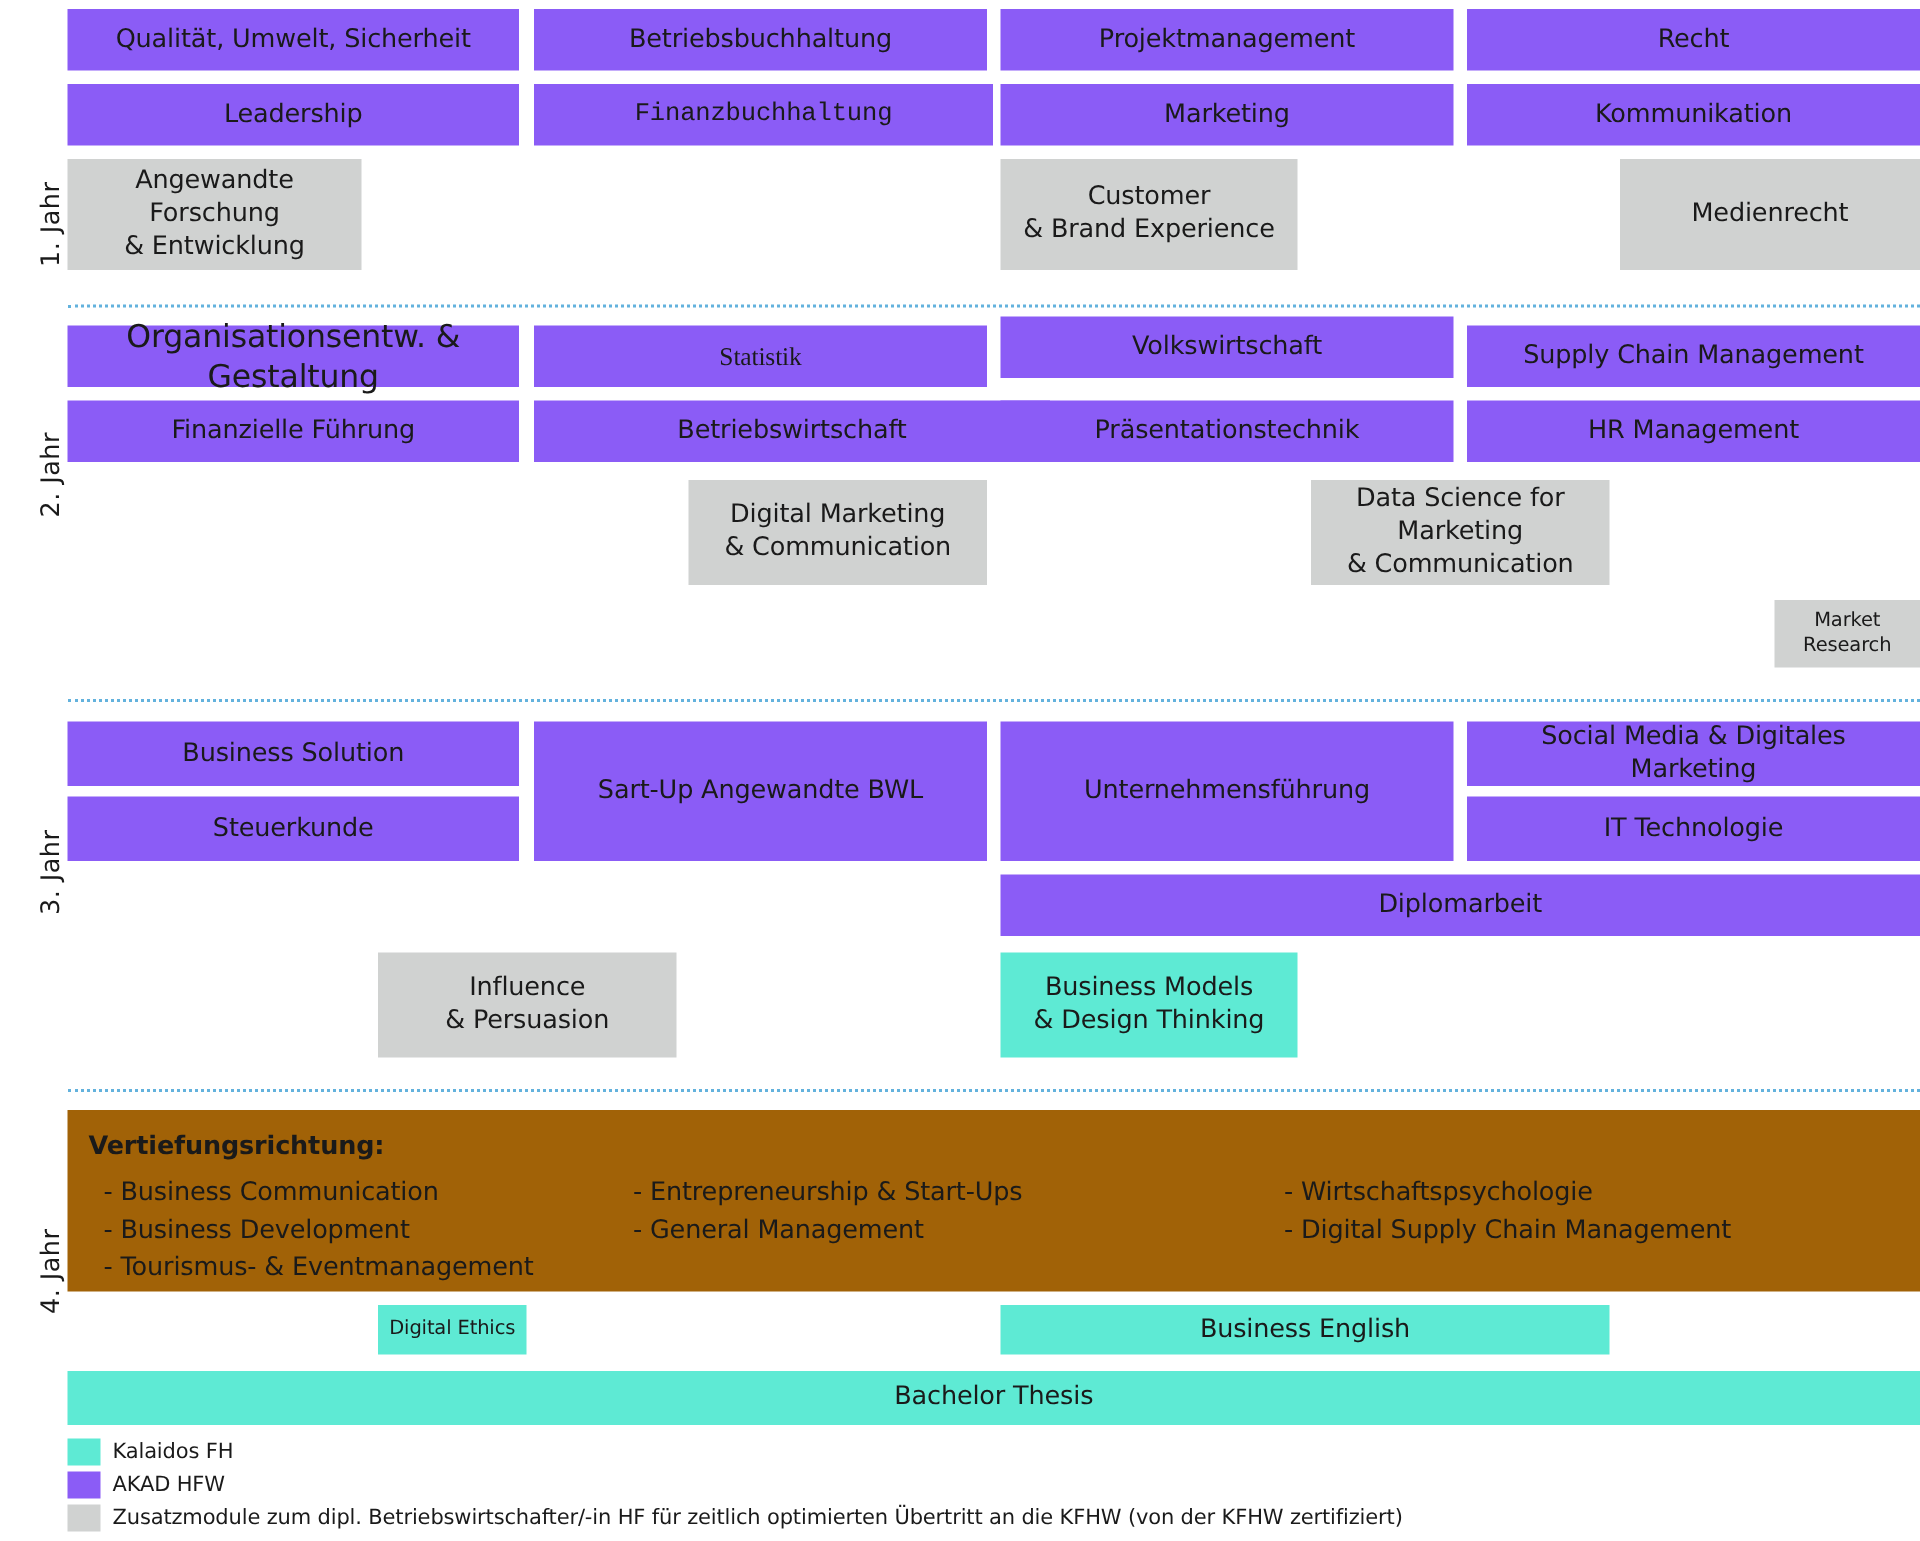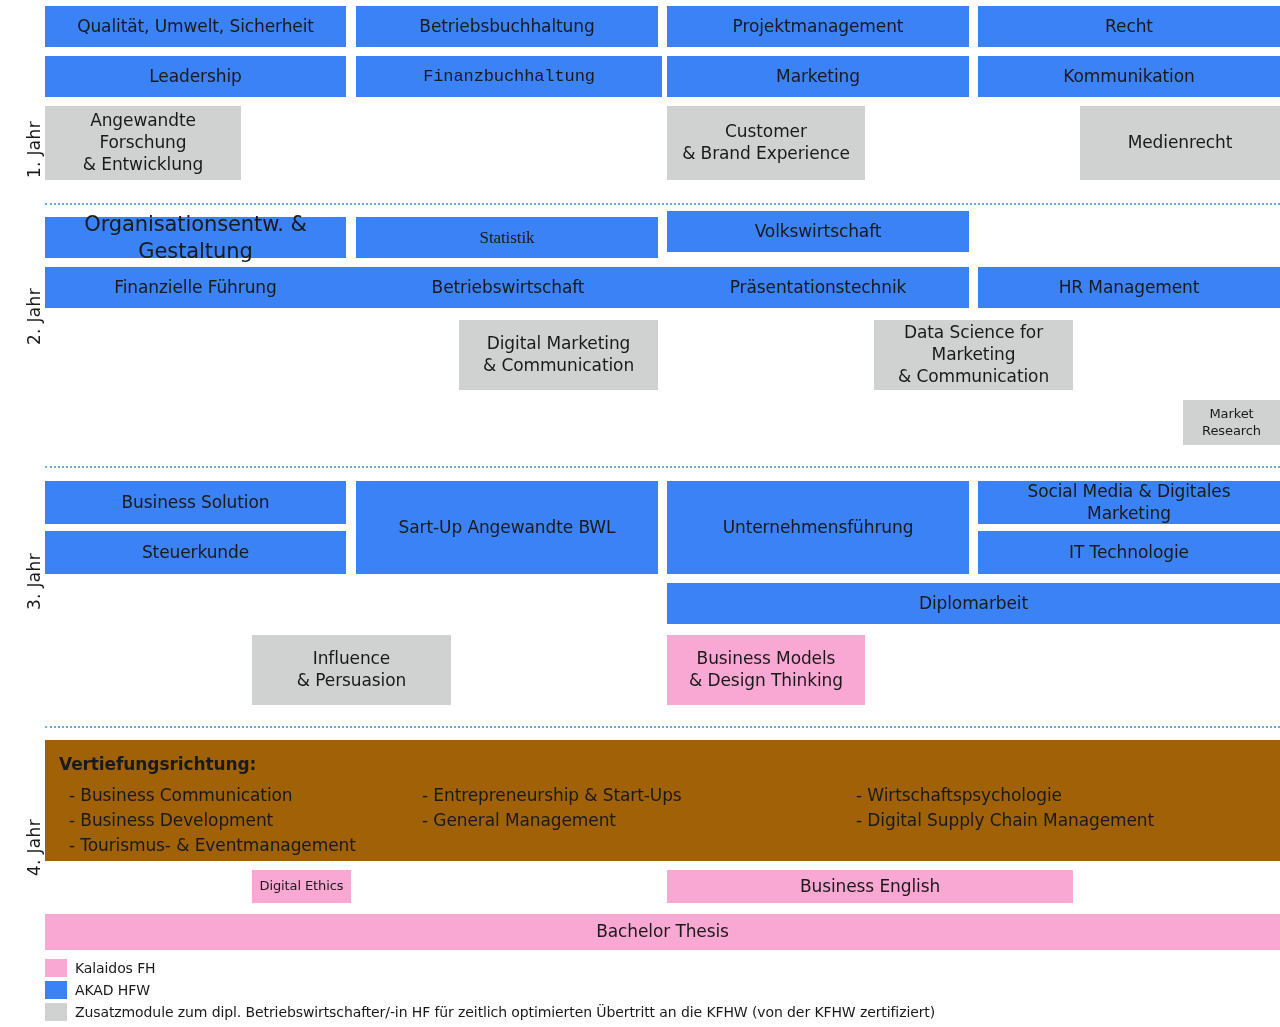--- a/index.html
+++ b/index.html
@@ -22,23 +22,23 @@
     display:flex;
     align-items:center;
     justify-content:center;
     text-align:center;
     font-size:17px;
     line-height:1.28;
     padding:2px 6px;
     white-space:pre-line;
     letter-spacing:-0.1px;
   }
-  .green{background:#3b82f6;}
+  .green{background:#8b5cf6;}
   .gray{background:#d0d2d1;}
-  .blue{background:#f9a8d4;}
+  .blue{background:#5eead4;}
   .small{font-size:13px;}
   .yearlabel{
     position:absolute;
     font-size:17px;
     color:#1a1a1a;
     transform:rotate(-90deg);
     transform-origin:left top;
     white-space:nowrap;
     letter-spacing:0.3px;
   }
@@ -114,23 +114,24 @@
 &amp; Entwicklung</div>
   <div class="box gray" style="left:667px; top:106px; width:198px; height:74px;">Customer
 &amp; Brand Experience</div>
   <div class="box gray" style="left:1080px; top:106px; width:200px; height:74px;">Medienrecht</div>
 
   <div class="divider" style="top:203px;"></div>
 
   <div class="box green" style="left:45px; top:217px; width:301px; height:41px; font-size:21px;">Organisationsentw. &amp; Gestaltung</div>
   <div class="box green" style="left:356px; top:217px; width:302px; height:41px;font-family:Liberation Serif, serif;">Statistik</div>
   <div class="box green" style="left:667px; top:211px; width:302px; height:41px;">Volkswirtschaft</div>
+  <div class="box green" style="left:978px; top:217px; width:302px; height:41px;">Supply Chain Management</div>
 
   <div class="box green" style="left:45px; top:267px; width:301px; height:41px;">Finanzielle Führung</div>
-  <div class="box green" style="left:336px; top:267px; width:344px; height:41px;">Betriebswirtschaft</div>
+  <div class="box green" style="left:356px; top:267px; width:344px; height:41px;">Betriebswirtschaft</div>
   <div class="box green" style="left:667px; top:267px; width:302px; height:41px;">Präsentationstechnik</div>
   <div class="box green" style="left:978px; top:267px; width:302px; height:41px;">HR Management</div>
 
   <div class="box gray" style="left:459px; top:320px; width:199px; height:70px;">Digital Marketing
 &amp; Communication</div>
   <div class="box gray" style="left:874px; top:320px; width:199px; height:70px;">Data Science for
 Marketing
 &amp; Communication</div>
   <div class="box gray small" style="left:1183px; top:400px; width:97px; height:45px;">Market
 Research</div>

